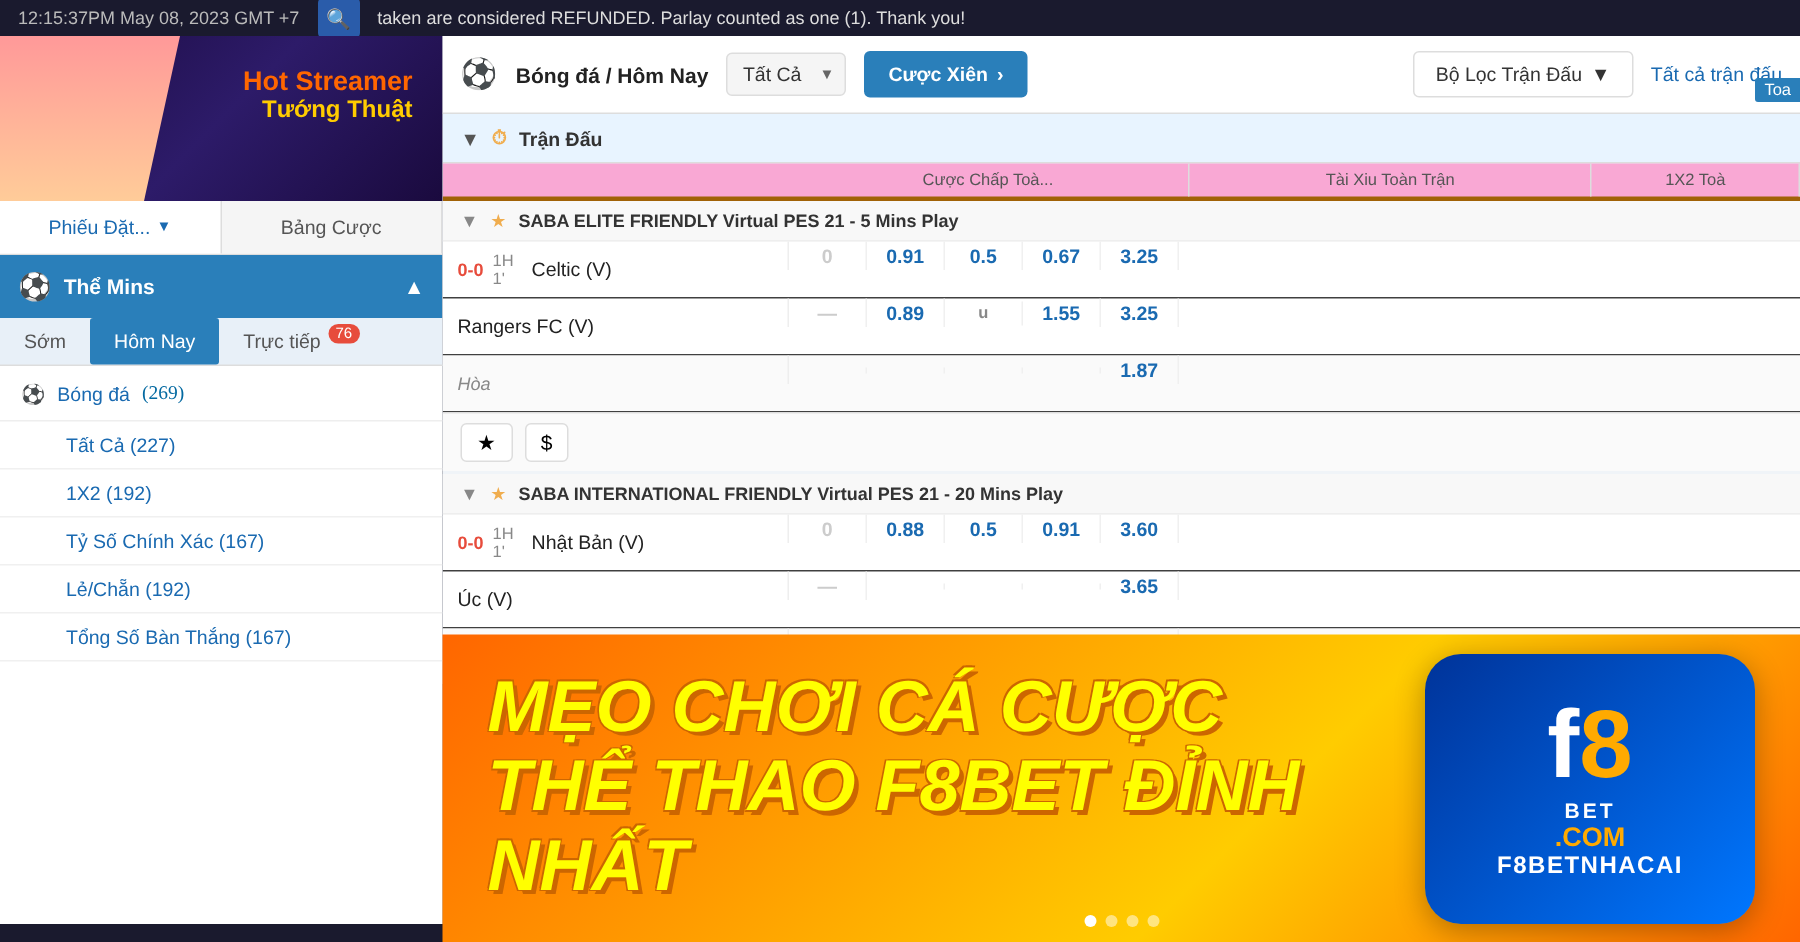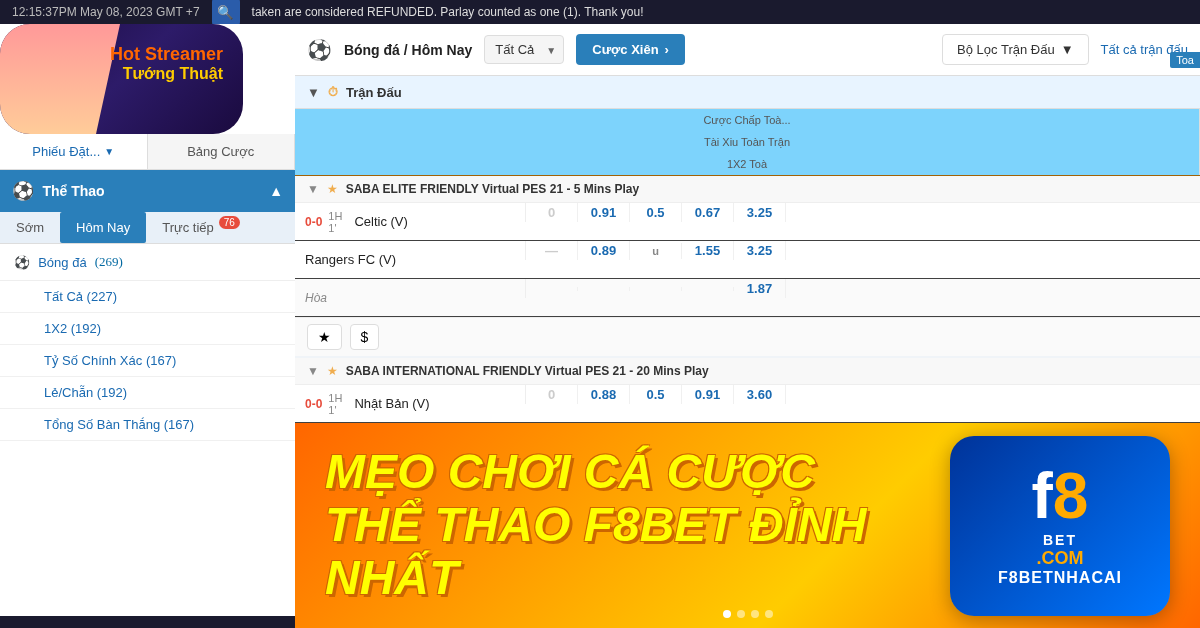--- a/index.html
+++ b/index.html
@@ -27,21 +27,21 @@
       display: flex; align-items: center; justify-content: center;
     }
     .top-bar .notice { color: #ddd; font-size: 12px; flex: 1; }
 
     
     .main-layout { display: flex; height: 592px; }
 
     
     .sidebar { width: 295px; background: #fff; flex-shrink: 0; overflow: hidden; }
 
-    .banner { width: 243px; height: 110px; background: linear-gradient(135deg, #1a0a3e 0%, #2d1b69 50%, #1a0a3e 100%); overflow: hidden; position: relative; border-radius: 30px; }
+    .banner { width: 295px; height: 110px; background: linear-gradient(135deg, #1a0a3e 0%, #2d1b69 50%, #1a0a3e 100%); overflow: hidden; position: relative; }
     .banner-text { position: absolute; top: 20px; right: 20px; text-align: right; }
     .banner-text .hot { color: #ff6600; font-size: 18px; font-weight: bold; }
     .banner-text .streamer { color: #ffcc00; font-size: 16px; font-weight: bold; }
     .banner-img { position: absolute; left: 0; top: 0; width: 120px; height: 110px; background: linear-gradient(180deg, #ff9999 0%, #ffcc99 100%); clip-path: polygon(0 0, 100% 0, 80% 100%, 0 100%); }
 
     .sidebar-tabs { display: flex; border-bottom: 1px solid #ddd; }
     .sidebar-tab {
       flex: 1; padding: 10px 8px; text-align: center; font-size: 13px; cursor: pointer;
       color: #555; background: #f5f5f5; border: none; border-right: 1px solid #ddd;
       display: flex; align-items: center; gap: 4px; justify-content: center;
@@ -246,21 +246,21 @@
           <span>Phiếu Đặt...</span>
           <span class="chevron">▼</span>
         </button>
         <button class="sidebar-tab">
           <span>Bảng Cược</span>
         </button>
       </div>
 
       <div class="sports-header">
         <span class="sport-icon">⚽</span>
-        <span>Thể Thao</span>
+        <span>Thể Mins</span>
         <span class="chevron-up">▲</span>
       </div>
 
       <div class="time-tabs">
         <div class="time-tab">
           <span>Sớm</span>
         </div>
         <div class="time-tab active">
           <span>Hôm Nay</span>
         </div>
@@ -317,21 +317,21 @@
       <div class="toa-badge">Toa</div>
 
       <div class="matches-area">
 
         <div class="section-header">
           <span class="toggle">▼</span>
           <span class="star">⏱</span>
           <span>Trận Đấu</span>
         </div>
 
-        <div style="display:flex; background:#7dd3fc; border-bottom:1px solid #a16207;flex-direction:column;">
+        <div style="display:flex; background:#f9a8d4; border-bottom:3px solid #a16207;">
           <div style="width:230px; flex-shrink:0;"></div>
           <div class="header-cell" style="flex:2;">Cược Chấp Toà...</div>
           <div class="header-cell" style="flex:2;">Tài Xiu Toàn Trận</div>
           <div class="header-cell" style="flex:1;">1X2 Toà</div>
         </div>
 
         <div class="match-block">
           <div class="match-league-row">
             <span class="toggle">▼</span>
             <span class="star">★</span>

